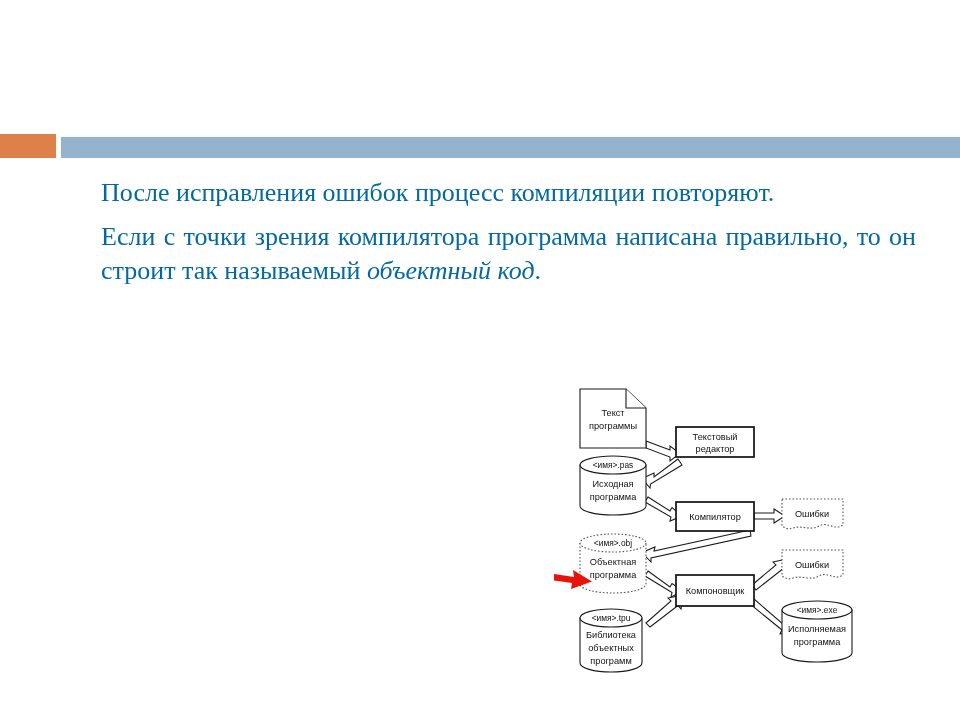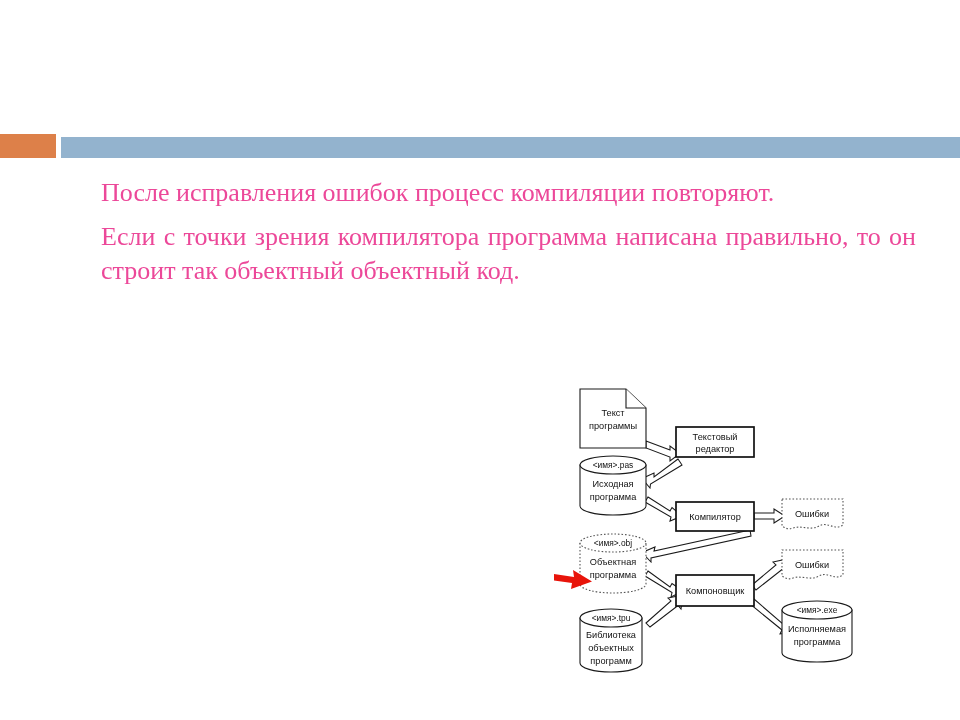--- a/index.html
+++ b/index.html
@@ -46,27 +46,27 @@
   .body-text {
     position: absolute;
     left: 101px;
     top: 176px;
     width: 815px;
   }
   .para {
     margin: 0 0 10px 0;
     font-size: 26px;
     line-height: 1.30;
-    color: #ec4899;
+    color: #0369a1;
     text-align: justify;
     text-justify: inter-word;
     font-family: "Liberation Serif", "DejaVu Serif", serif;
   }
   .para.last { text-align: justify; }
-  .para .ital { }
+  .para .ital { font-style: italic; }
 
   
   .diagram {
     position: absolute;
     left: 554px;
     top: 375px;
     width: 330px;
     height: 320px;
   }
   .diagram svg { display: block; }
@@ -111,21 +111,21 @@
 </head>
 <body>
 
 <div class="slide">
 
   <div class="accent-block"></div>
   <div class="accent-bar"></div>
 
   <div class="body-text">
     <p class="para">После исправления ошибок процесс компиляции повторяют.</p>
-    <p class="para last"><span>Если с точки зрения компилятора программа написана правильно, то он строит так объектный </span><span class="ital">объектный код</span><span>.</span></p>
+    <p class="para last"><span>Если с точки зрения компилятора программа написана правильно, то он строит так называемый </span><span class="ital">объектный код</span><span>.</span></p>
   </div>
 
   <div class="diagram">
     <svg width="330" height="320" viewBox="0 0 330 320" xmlns="http://www.w3.org/2000/svg">
 
       <g>
 
         <path class="conn" d="M 92,66 L 116,75 L 116,71 L 126,78.5 L 116,86 L 116,82 L 92,73 Z"></path>
 
         <path class="conn" d="M 124,84 L 100,102 L 100,98 L 88,103.5 L 96,113 L 96.5,109 L 128,90 Z"></path>

